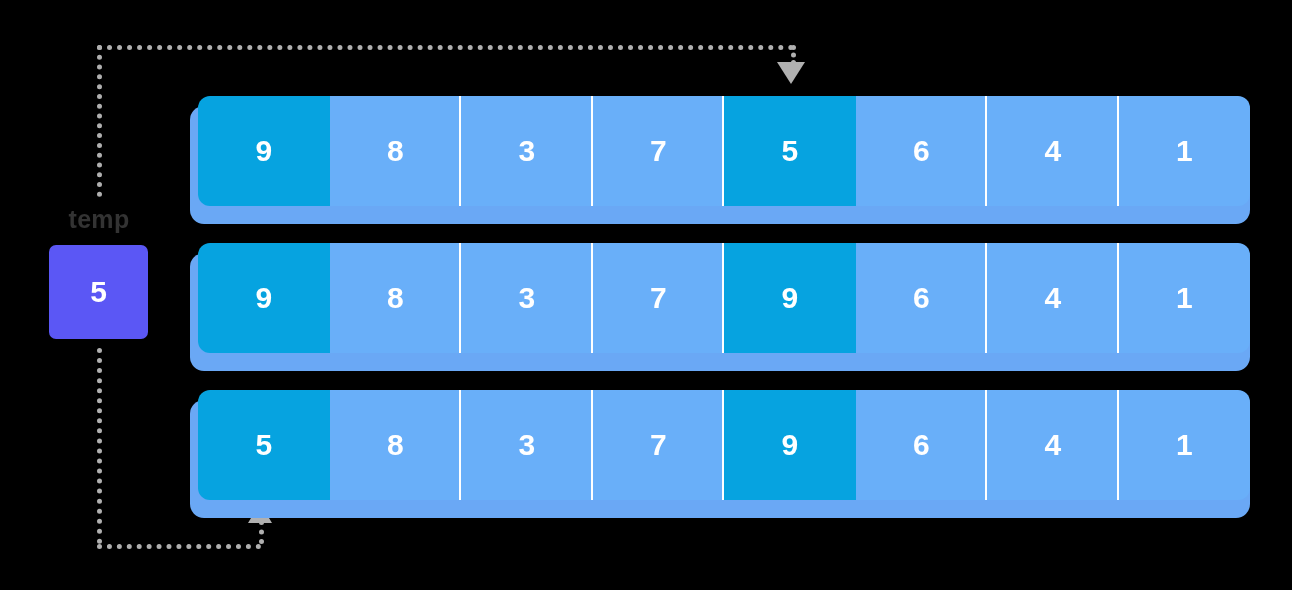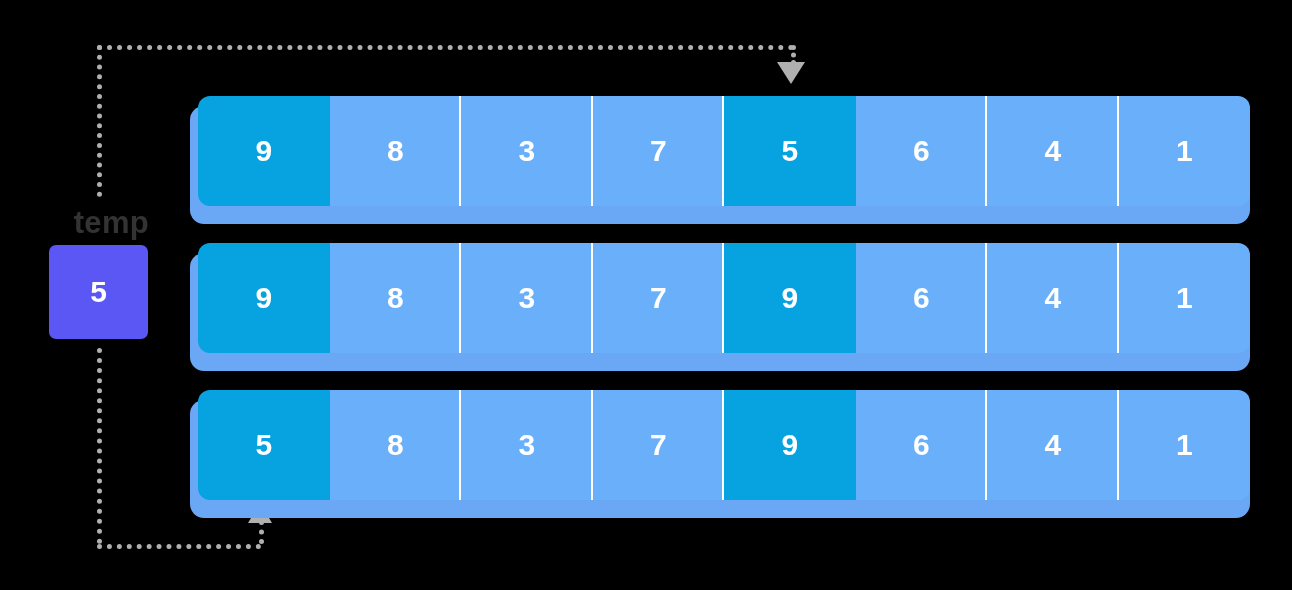--- a/index.html
+++ b/index.html
@@ -47,23 +47,23 @@
     border-right: 12px solid transparent;
     border-bottom: 20px solid #b0b0b0;
   }
 
   
   .temp-label {
     position: absolute;
     left: 49px;
     top: 205px;
     width: 100px;
-    text-align: right;
+    text-align: center;
     color: #333333;
-    font-size: 31px;
+    font-size: 25px;
     font-weight: bold;
     letter-spacing: .3px;
   }
   .temp-box {
     position: absolute;
     left: 49px;
     top: 245px;
     width: 99px;
     height: 94px;
     border-radius: 7px;

